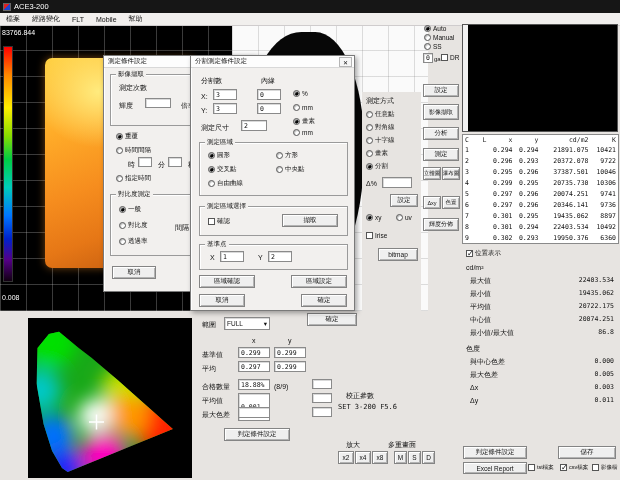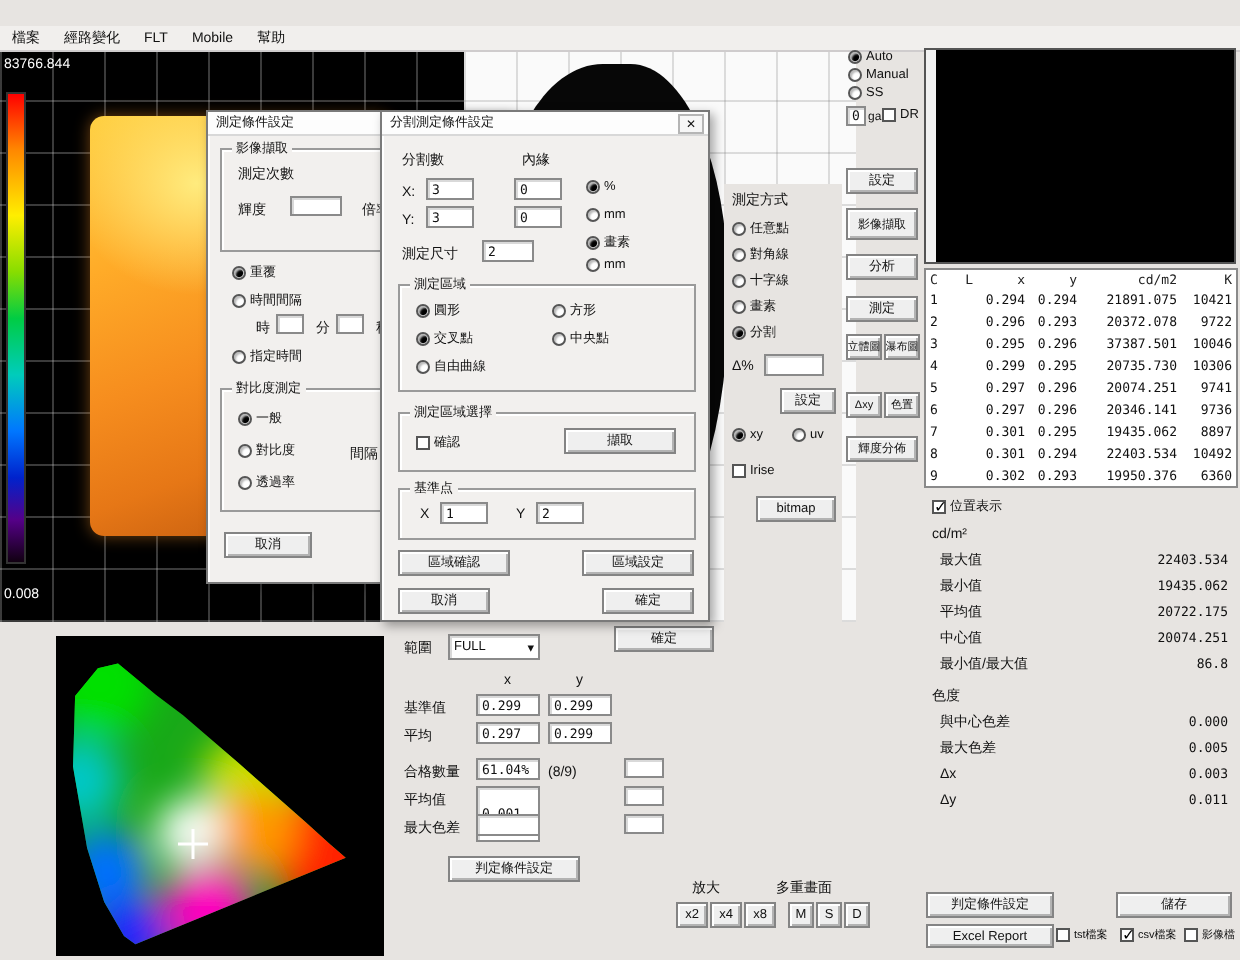--- a/index.html
+++ b/index.html
@@ -88,20 +88,24 @@
   #chromapanel { position:absolute; left:196px; top:313px; width:142px; height:167px; }
   #calibpanel { position:absolute; left:336px; top:388px; width:104px; height:30px; }
   #zoompanel { position:absolute; left:336px; top:438px; width:110px; height:30px; }
   .tiny { font-size:5.5px; }
 </style>
 </head>
 <body>
 
 <div id="app">
 
+  <div id="titlebar">
+    <span id="appicon"></span>
+    <span id="apptitle">ACE3-200</span>
+  </div>
 
   <div id="menubar">
     <span class="menu-item">檔案</span>
     <span class="menu-item">經路變化</span>
     <span class="menu-item">FLT</span>
     <span class="menu-item">Mobile</span>
     <span class="menu-item">幫助</span>
   </div>
 
   <div id="lumpanel" class="gridded-dark">
@@ -157,36 +161,40 @@
 
     <div class="lbl" style="left:6px;top:37px">基準值</div>
     <div class="field" style="left:42px;top:34px;width:32px;height:11px">0.299</div>
     <div class="field" style="left:78px;top:34px;width:32px;height:11px">0.299</div>
 
     <div class="lbl" style="left:6px;top:51px">平均</div>
     <div class="field" style="left:42px;top:48px;width:32px;height:11px">0.297</div>
     <div class="field" style="left:78px;top:48px;width:32px;height:11px">0.299</div>
 
     <div class="lbl" style="left:6px;top:69px">合格數量</div>
-    <div class="field" style="left:42px;top:66px;width:32px;height:11px">61.04%</div>
+    <div class="field" style="left:42px;top:66px;width:32px;height:11px">18.88%</div>
     <div class="lbl" style="left:78px;top:69px">(8/9)</div>
 
     <div class="lbl" style="left:6px;top:83px">平均值</div>
     <div class="field" style="left:42px;top:80px;width:32px;height:28px">0.001</div>
 
     <div class="lbl" style="left:6px;top:97px">最大色差</div>
     <div class="field" style="left:42px;top:94px;width:32px;height:11px"></div>
 
     <div class="field" style="left:116px;top:66px;width:20px;height:10px"></div>
     <div class="field" style="left:116px;top:80px;width:20px;height:10px"></div>
     <div class="field" style="left:116px;top:94px;width:20px;height:10px"></div>
 
     <div class="btn" style="left:28px;top:115px;width:66px;height:13px">判定條件設定</div>
   </div>
 
+  <div id="calibpanel">
+    <div class="lbl" style="left:10px;top:3px">校正參數</div>
+    <div class="lbl" style="left:2px;top:15px;font-family:'DejaVu Sans Mono',monospace">SET 3-200 F5.6</div>
+  </div>
 
   <div id="zoompanel">
     <div class="lbl" style="left:10px;top:2px">放大</div>
     <div class="lbl" style="left:52px;top:2px">多重畫面</div>
     <div class="btn" style="left:2px;top:13px;width:16px;height:13px">x2</div>
     <div class="btn" style="left:19px;top:13px;width:16px;height:13px">x4</div>
     <div class="btn" style="left:36px;top:13px;width:16px;height:13px">x8</div>
     <div class="btn" style="left:58px;top:13px;width:13px;height:13px">M</div>
     <div class="btn" style="left:72px;top:13px;width:13px;height:13px">S</div>
     <div class="btn" style="left:86px;top:13px;width:13px;height:13px">D</div>

